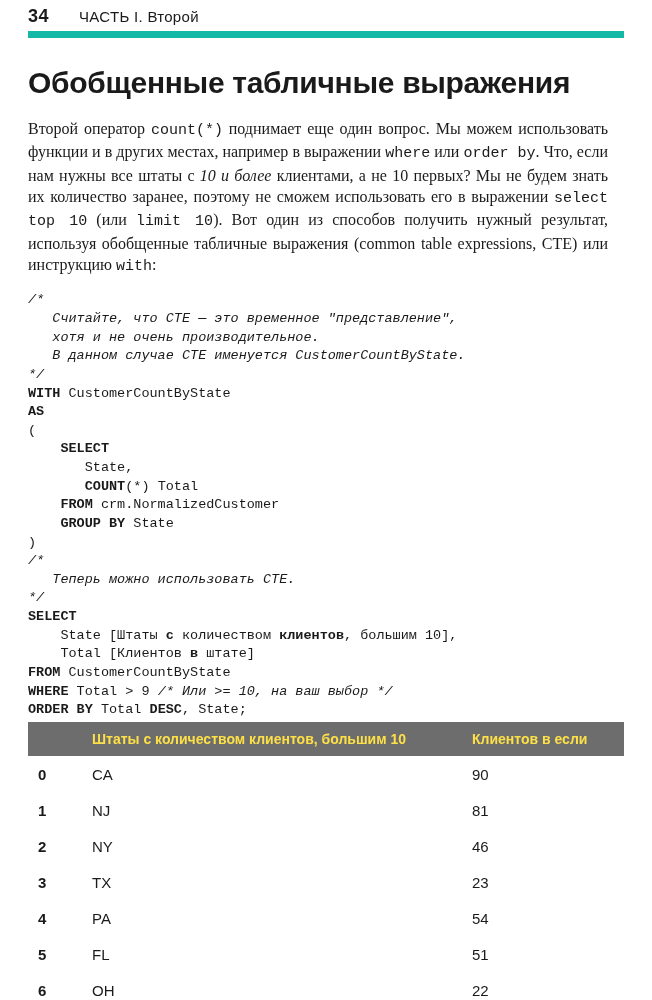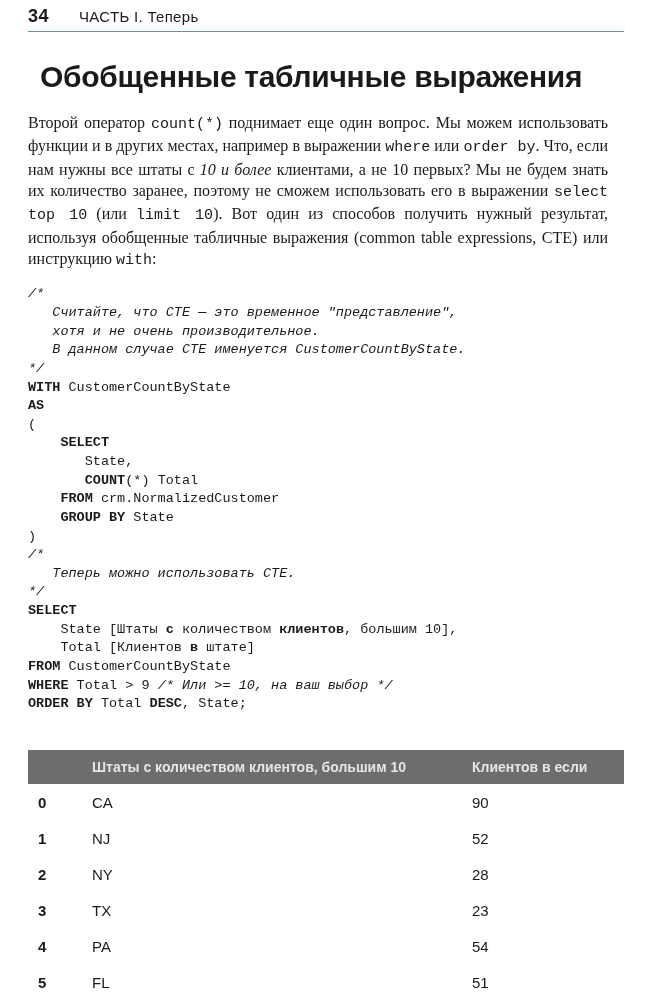--- a/index.html
+++ b/index.html
@@ -9,74 +9,74 @@
     color: #1a1a1a;
     background: #fff;
     width: 652px;
   }
   .page {
     padding: 6px 28px 20px 28px;
   }
   .running-head {
     display: flex;
     align-items: baseline;
-    border-bottom: 1px solid #14b8a6;
+    border-bottom: 7px solid #14b8a6;
     padding-bottom: 4px;
     margin-bottom: 28px;
   }
   .page-number {
     font-family: "Arial Narrow", Arial, sans-serif;
     font-weight: 700;
     font-size: 18px;
     margin-right: 30px;
     letter-spacing: 0.5px;
   }
   .section-name {
     font-family: "Arial Narrow", Arial, sans-serif;
     font-size: 15px;
     letter-spacing: 0.3px;
   }
   h1.title {
     font-family: "Arial Narrow", Arial, sans-serif;
     font-weight: 800;
     font-size: 30px;
-    margin: 0 0 18px 12px;
+    margin: 0 0 18px 0;
     letter-spacing: -0.3px;
   }
   .body-text {
     font-size: 16px;
     line-height: 1.35;
     text-align: justify;
     margin: 0 16px 14px 0;
   }
   .body-text .mono {
     font-family: "Courier New", monospace;
     font-size: 15px;
   }
   .body-text .ital {
     font-style: italic;
   }
   pre.code {
     font-family: "Courier New", monospace;
     font-size: 13.5px;
     line-height: 1.38;
     white-space: pre;
-    margin: 0 0 36px 0;
+    margin: 0 0 2px 0;
   }
   pre.code .cm { font-style: italic; }
   pre.code .kw { font-weight: 700; }
 
   table.result {
     border-collapse: collapse;
     width: 100%;
     font-family: "Arial Narrow", Arial, sans-serif;
   }
   table.result thead th {
     background: #6d6d6d;
-    color: #e5e5e5;
+    color: #fde047;
     font-weight: 700;
     font-size: 14px;
     text-align: left;
     padding: 9px 10px 9px 10px;
   }
   table.result thead th.idx {
     width: 34px;
   }
   table.result thead th.col1 {
     width: 360px;
@@ -93,21 +93,21 @@
     
   }
 </style>
 </head>
 <body>
 
 <div class="page">
 
   <div class="running-head">
     <span class="page-number">34</span>
-    <span class="section-name">ЧАСТЬ I. Теперь</span>
+    <span class="section-name">ЧАСТЬ I. Второй</span>
   </div>
 
   <h1 class="title">Обобщенные табличные выражения</h1>
 
   <p class="body-text">
     <span>Второй оператор </span><span class="mono">count(*)</span><span> поднимает еще один вопрос. Мы можем использовать функции и в других местах, например в выражении </span><span class="mono">where</span><span> или </span><span class="mono">order by</span><span>. Что, если нам нужны все штаты с </span><span class="ital">10 и более</span><span> клиентами, а не 10 первых? Мы не будем знать их количество заранее, поэтому не сможем использовать его в выражении </span><span class="mono">select top 10</span><span> (или </span><span class="mono">limit 10</span><span>). Вот один из способов получить нужный результат, используя обобщенные табличные выражения (common table expressions, CTE) или инструкцию </span><span class="mono">with</span><span>:</span>
   </p>
 
   <pre class="code"><span class="cm">/*</span>
 <span class="cm">   Считайте, что CTE — это временное "представление",</span>
@@ -143,26 +143,26 @@
     </thead>
     <tbody>
       <tr>
         <td class="idx">0</td>
         <td>CA</td>
         <td>90</td>
       </tr>
       <tr>
         <td class="idx">1</td>
         <td>NJ</td>
-        <td>52</td>
+        <td>81</td>
       </tr>
       <tr>
         <td class="idx">2</td>
         <td>NY</td>
-        <td>28</td>
+        <td>46</td>
       </tr>
       <tr>
         <td class="idx">3</td>
         <td>TX</td>
         <td>23</td>
       </tr>
       <tr>
         <td class="idx">4</td>
         <td>PA</td>
         <td>54</td>

